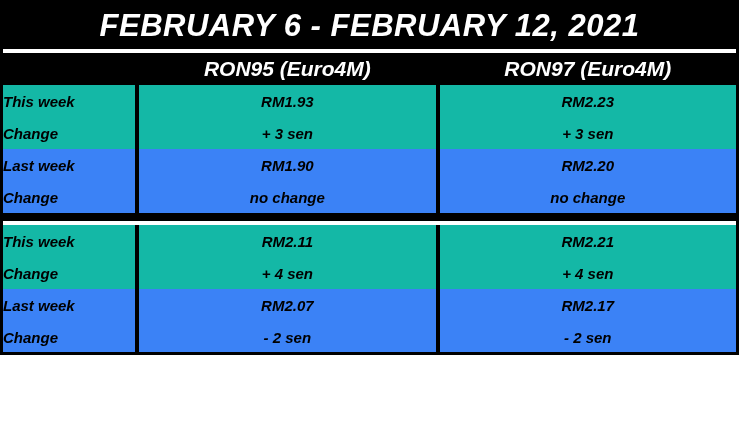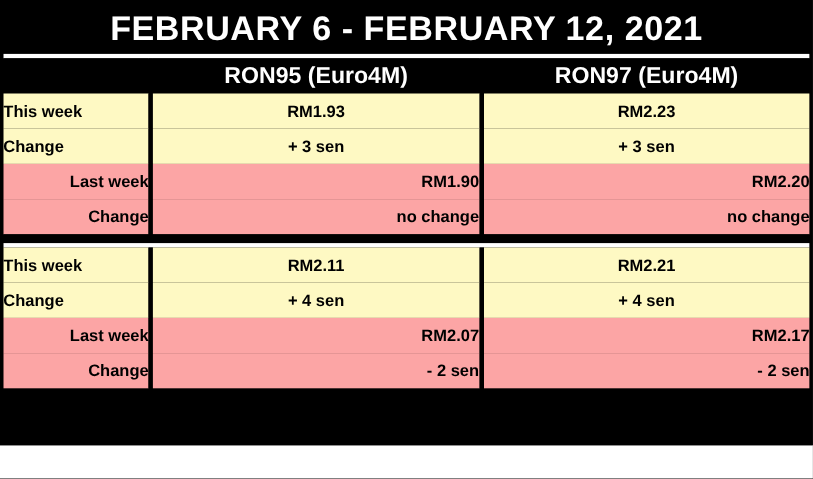--- a/index.html
+++ b/index.html
@@ -5,26 +5,27 @@
   html, body {
     margin: 0;
     padding: 0;
     background: #ffffff;
   }
   body {
     font-family: "Liberation Sans", sans-serif;
   }
   .sheet {
     width: 739px;
-    height: 405px;
+    height: 355px;
     background: #000000;
     border: 3px solid #000000;
     box-sizing: border-box;
     position: relative;
     overflow: hidden;
+    font-style: italic;
   }
   .title-row {
     height: 46px;
     background: #000000;
     color: #ffffff;
     display: flex;
     align-items: center;
     justify-content: center;
     font-size: 31px;
     font-weight: bold;
@@ -70,22 +71,22 @@
     color: #000000;
     padding-left: 9px;
     text-align: left;
   }
   .val {
     font-size: 15px;
     font-weight: bold;
     color: #000000;
     text-align: center;
   }
-  .lightrow .label, .lightrow .val { background: #fef9c3; }
-  .darkrow .label, .darkrow .val { background: #fca5a5; text-align: right; }
+  .lightrow .label, .lightrow .val { background: #14b8a6; }
+  .darkrow .label, .darkrow .val { background: #3b82f6; }
   .vsep { background: #000000; }
 </style>
 </head>
 <body>
 
 <div class="sheet">
 
   <div class="title-row">
     <span>FEBRUARY 6 - FEBRUARY 12,  2021</span>
   </div>

